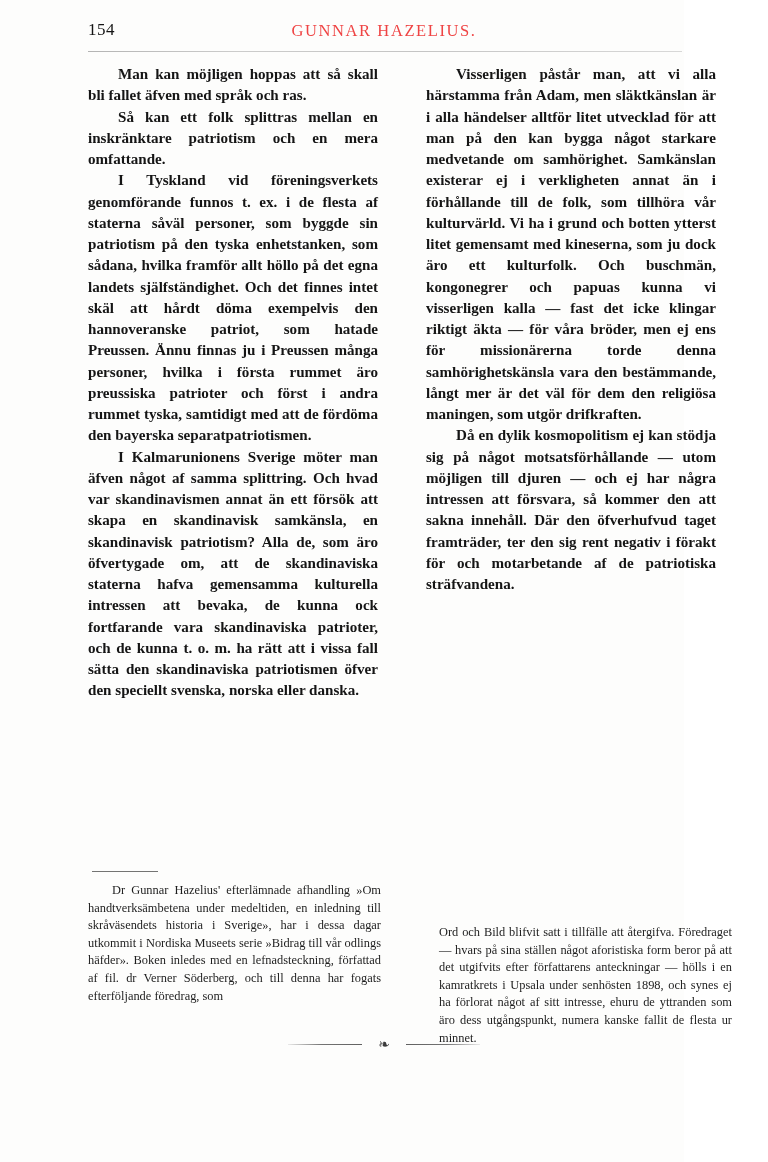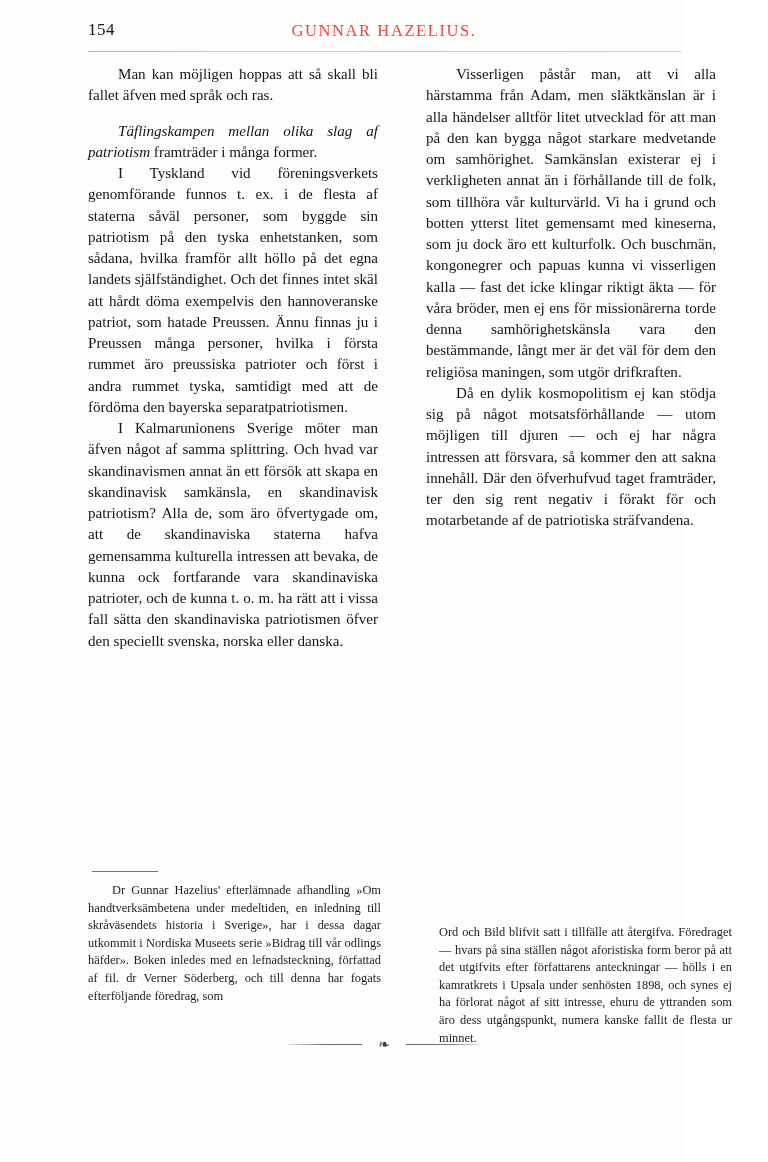--- a/index.html
+++ b/index.html
@@ -74,20 +74,21 @@
     color: #151515;
     -webkit-hyphens: none;
     hyphens: none;
   }
   .col-left  { left: 88px; }
   .col-right { left: 426px; }
 
   .col p {
     margin: 0;
     text-indent: 30px;
+    font-weight: bold;
   }
   .col p.cont { text-indent: 0; }
   .col p.gap  { margin-top: 14px; }
   .col i { font-style: italic; }
 
   
   .fn {
     position: absolute;
     top: 882px;
     width: 293px;
@@ -154,21 +155,23 @@
   <div class="runhead">
     <span class="folio">154</span>
     <span class="runtitle">GUNNAR HAZELIUS.</span>
   </div>
   <div class="head-rule"></div>
 
   <div class="col col-left">
     <p>
       <span>Man kan möjligen hoppas att så skall bli fallet äfven med språk och ras.</span>
     </p>
-    <p class="gap"><i>Täflingskampen mellan olika slag af patriotism</i><span> framträder i många former.</span></p>
+    <p>
+      <span>Så kan ett folk splittras mellan en inskränktare patriotism och en mera omfattande.</span>
+    </p>
     <p>
       <span>I Tyskland vid föreningsverkets genomförande funnos t. ex. i de flesta af staterna såväl personer, som byggde sin patriotism på den tyska enhetstanken, som sådana, hvilka framför allt höllo på det egna landets själfständighet. Och det finnes intet skäl att hårdt döma exempelvis den hannoveranske patriot, som hatade Preussen. Ännu finnas ju i Preussen många personer, hvilka i första rummet äro preussiska patrioter och först i andra rummet tyska, samtidigt med att de fördöma den bayerska separatpatriotismen.</span>
     </p>
     <p>
       <span>I Kalmarunionens Sverige möter man äfven något af samma splittring. Och hvad var skandinavismen annat än ett försök att skapa en skandinavisk samkänsla, en skandinavisk patriotism? Alla de, som äro öfvertygade om, att de skandinaviska staterna hafva gemensamma kulturella intressen att bevaka, de kunna ock fortfarande vara skandinaviska patrioter, och de kunna t. o. m. ha rätt att i vissa fall sätta den skandinaviska patriotismen öfver den speciellt svenska, norska eller danska.</span>
     </p>
   </div>
 
   <div class="col col-right">
     <p>

